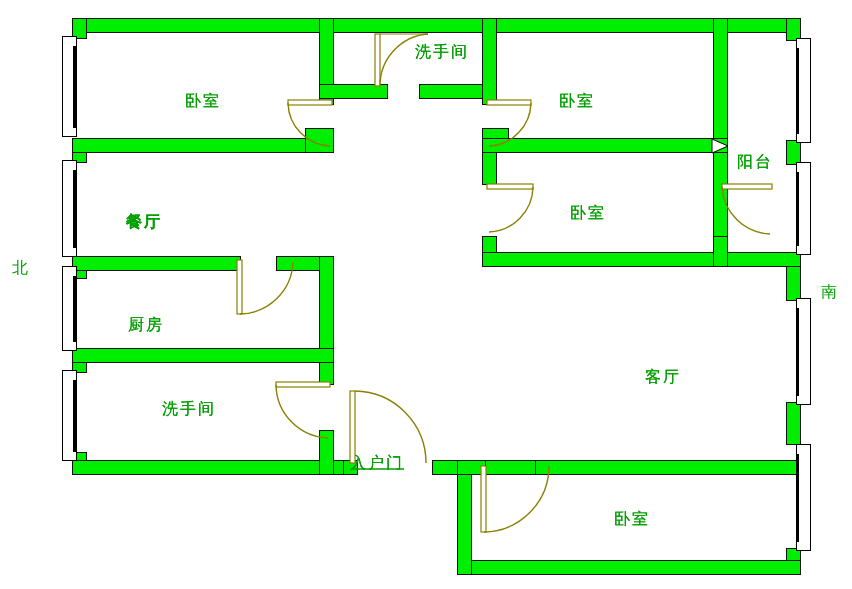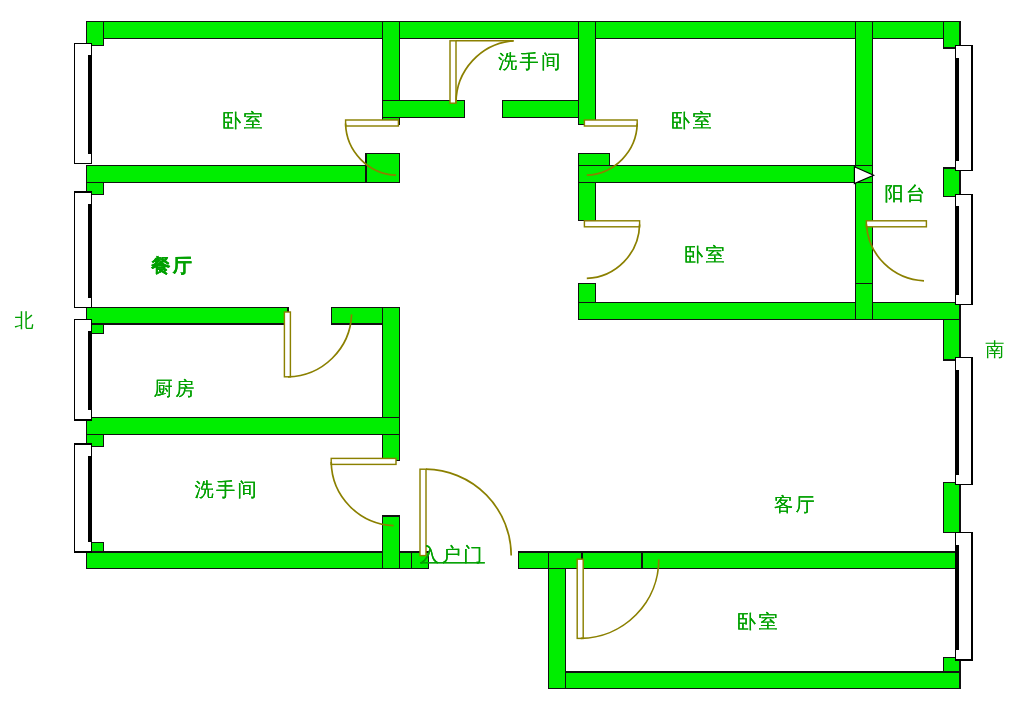--- a/index.html
+++ b/index.html
@@ -200,20 +200,20 @@
   </svg>
 
   <div class="room-label" style="left:203px; top:101px;">卧室</div>
   <div class="room-label" style="left:442px; top:52px;">洗手间</div>
   <div class="room-label" style="left:577px; top:101px;">卧室</div>
   <div class="room-label" style="left:755px; top:114px;margin-top:48px;">阳台</div>
   <div class="room-label" style="left:144px; top:222px;font-weight:bold;">餐厅</div>
   <div class="room-label" style="left:588px; top:213px;">卧室</div>
   <div class="room-label" style="left:146px; top:325px;">厨房</div>
   <div class="room-label" style="left:189px; top:409px;">洗手间</div>
-  <div class="room-label" style="left:663px; top:377px;margin-top:44px;">客厅</div>
+  <div class="room-label" style="left:663px; top:377px;">客厅</div>
   <div class="room-label" style="left:632px; top:519px;">卧室</div>
   <div class="room-label" style="left:377px; top:463px;text-decoration:underline;">入户门</div>
 
   <div class="compass-label" style="left:20px; top:268px;">北</div>
   <div class="compass-label" style="left:829px; top:292px;">南</div>
 
 </div>
 
 </body></html>

